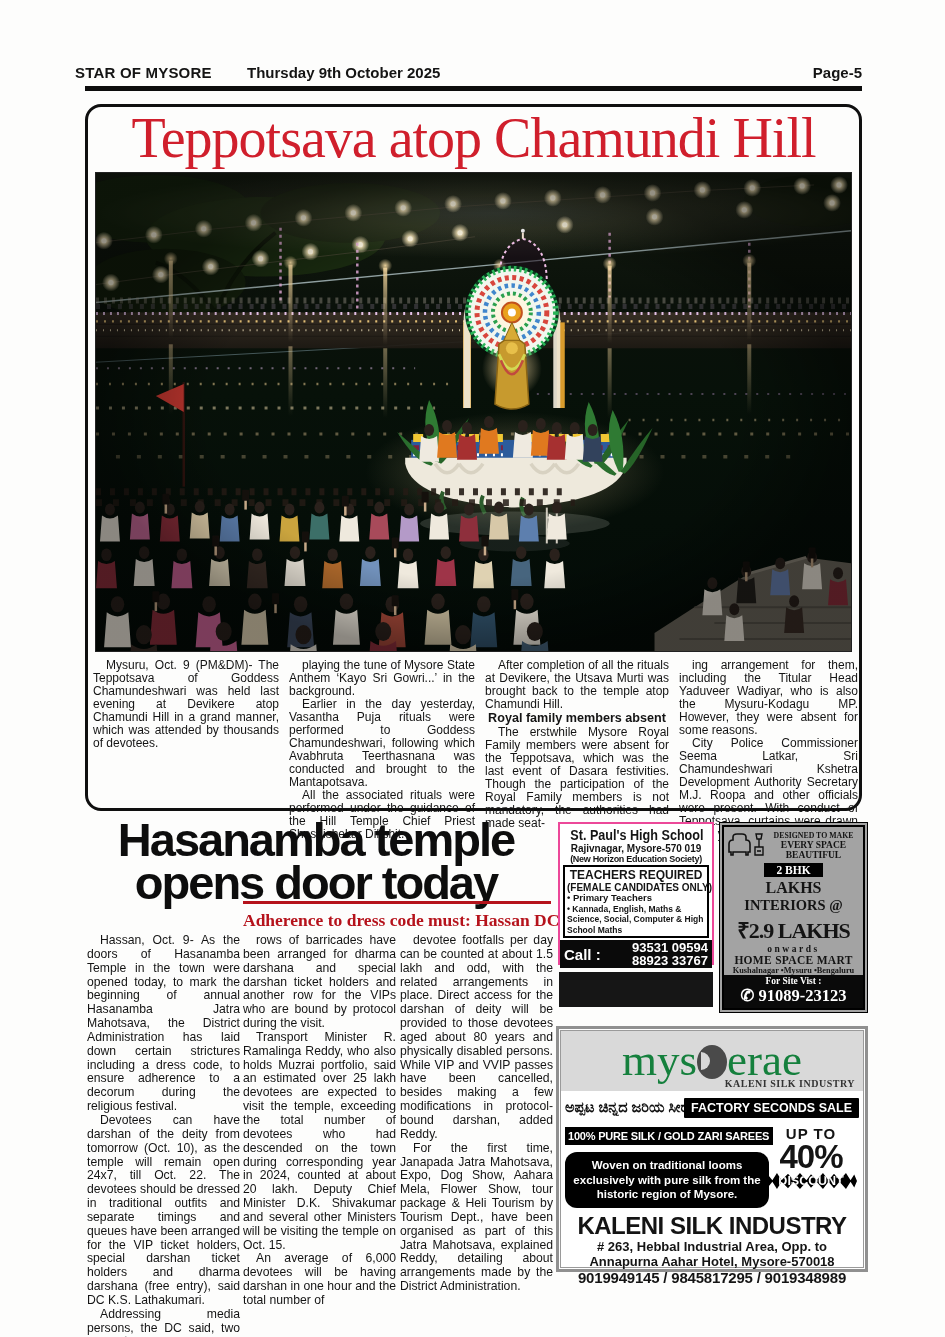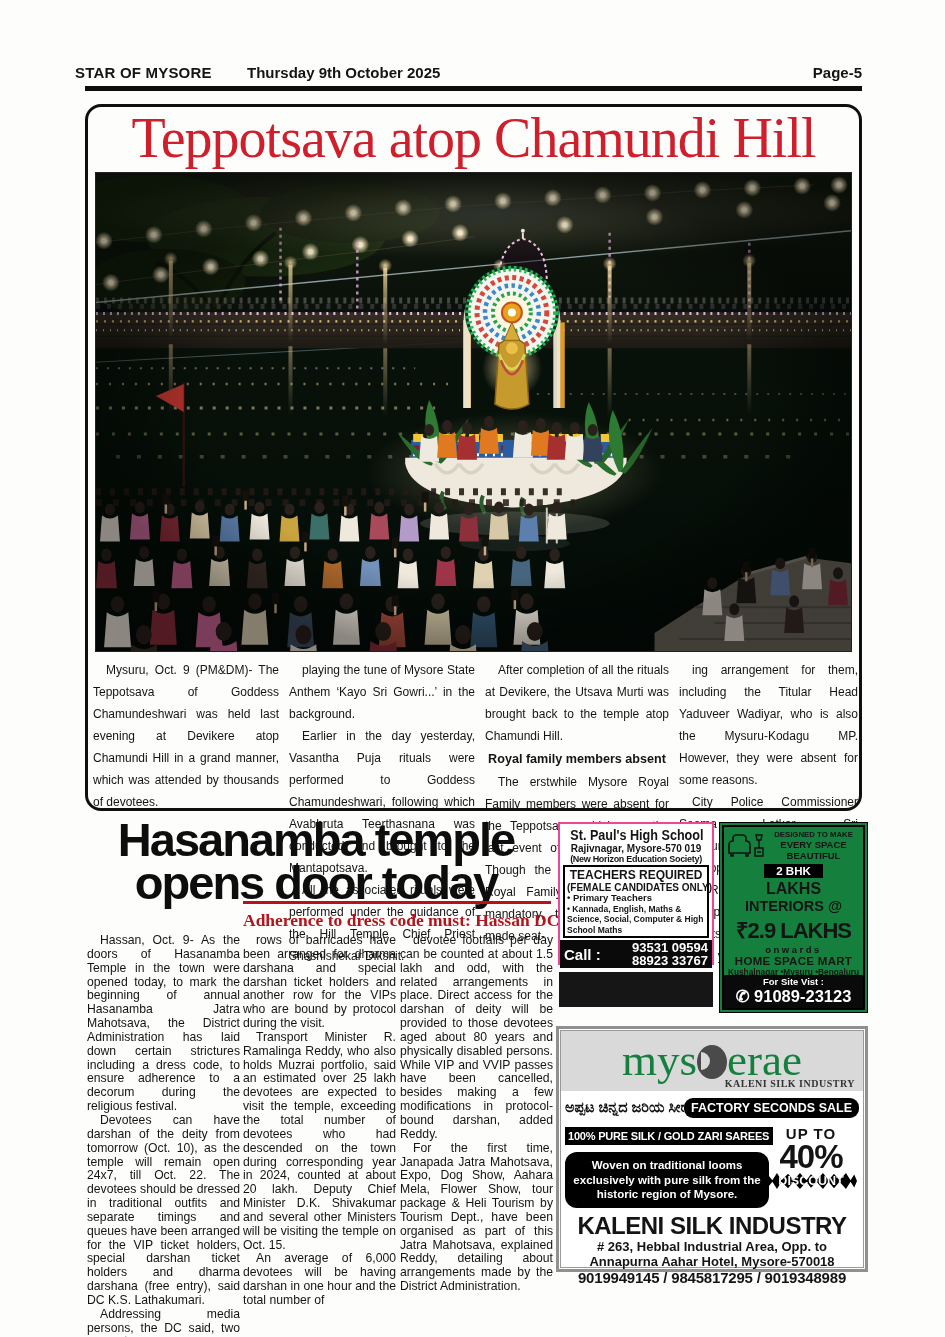--- a/index.html
+++ b/index.html
@@ -13,21 +13,21 @@
   .mpage{right:83px;top:64px;font-size:15px;font-weight:bold;}
   .mrule{left:85px;right:83px;top:86px;height:5px;background:#0d0d0d;}
 
   
   .leadbox{left:85px;top:104px;width:777px;height:707px;border:3px solid #0f0f0f;border-radius:16px;box-sizing:border-box;}
   .leadhead{left:85px;top:106px;width:777px;text-align:center;font-family:"Liberation Serif",serif;
             font-weight:400;font-size:56px;color:#d01f2c;letter-spacing:-1px;white-space:nowrap;}
   .photo{left:95px;top:172px;width:757px;height:480px;border:1px solid #222;box-sizing:border-box;background:#06100a;}
   .photo svg{display:block;width:100%;height:100%;}
 
-  .lcol{top:659px;font-size:12px;line-height:22px;text-align:justify;}
+  .lcol{top:659px;font-size:12px;line-height:13px;text-align:justify;}
   .lcol p{margin:0;text-indent:13px;}
   .lcol p.subhd{text-indent:0;text-align:center;font-weight:bold;font-size:12.6px;margin:1px 0;}
   .lc1{left:93px;width:186px;}
   .lc2{left:289px;width:186px;}
   .lc3{left:485px;width:184px;}
   .lc4{left:679px;width:179px;}
 
   
   .hhead{left:80px;top:818px;width:472px;text-align:center;font-weight:bold;
          font-size:47px;line-height:43px;letter-spacing:-2px;color:#0d0d0d;}
@@ -51,21 +51,21 @@
   .sp-box .t2{text-align:center;font-size:10px;font-weight:bold;white-space:nowrap;}
   .sp-box .b{font-size:9.5px;font-weight:bold;line-height:10.5px;}
   .sp-box .b::before{content:"• ";}
   .sp-box .b2{font-size:8.5px;}
   .sp-call{display:flex;align-items:center;background:#0a0a0a;color:#fff;margin:2px -3px 0;padding:1px 4px;}
   .sp-call .cl{font-size:15px;font-weight:bold;flex:0 0 auto;}
   .sp-call .nums{flex:1;text-align:right;font-size:13px;font-weight:bold;line-height:13px;}
   .blackbar{left:559px;top:972px;width:154px;height:35px;background:#161616;}
 
   
-  .hi{left:719px;top:822px;width:149px;height:191px;border:1px solid #000;box-sizing:border-box;background:#15803d;}
+  .hi{left:719px;top:822px;width:149px;height:191px;border:1px solid #000;box-sizing:border-box;background:#a3a3a3;font-family:Liberation Serif, serif;}
   .hi-in{position:absolute;inset:2px;border:2px solid #000;text-align:center;overflow:hidden;}
   .hi-top{display:flex;align-items:center;padding:3px 2px 0;}
   .hi-top .txt{flex:1;font-weight:bold;}
   .hi-top .t1{font-size:7.8px;}
   .hi-top .t2{font-size:9.5px;}
   .hi-badge{display:inline-block;background:#000;color:#fff;font-size:11.5px;font-weight:bold;
             padding:1px 12px;margin-top:2px;}
   .hi-home{font-size:16px;font-weight:bold;margin-top:1px;}
   .hi-int{font-size:14.5px;font-weight:bold;}
   .hi-price{font-size:22px;font-weight:bold;letter-spacing:-1px;white-space:nowrap;}
@@ -81,21 +81,21 @@
   .my-in{position:absolute;inset:1px;border:1px solid #9a9a9a;}
   .my-logo{position:relative;height:60px;background:#d9d9d9;text-align:center;}
   .my-logotext{font-family:"Liberation Serif",serif;font-size:45px;line-height:58px;color:#15803d;font-weight:500;}
   .my-o{display:inline-block;width:30px;height:34px;background:#4a4a4a;border-radius:50%;vertical-align:-4px;position:relative;}
   .my-o::after{content:"";position:absolute;left:4px;top:7px;width:9px;height:18px;background:#d9d9d9;
                border-radius:0 9px 9px 0;}
   .my-sub{position:absolute;right:8px;bottom:2px;font-family:"Liberation Serif",serif;font-size:10px;
           letter-spacing:.5px;color:#333;font-weight:bold;}
   .my-row2{display:flex;align-items:center;height:33px;padding:0 4px;}
   .my-kan{flex:1;font-size:14.5px;font-weight:bold;color:#111;white-space:nowrap;overflow:hidden;}
-  .my-pill{background:#000;color:#fff;font-size:12.5px;font-weight:bold;padding:3px 7px;border-radius:9px;
+  .my-pill{background:#000;color:#fff;font-size:12.5px;font-weight:bold;padding:3px 7px;border-radius:1px;
            white-space:nowrap;text-align:center;}
   .my-bar1{position:absolute;left:4px;top:96px;width:202px;background:#000;color:#fff;font-size:11px;
            font-weight:bold;padding:3px 3px;white-space:nowrap;letter-spacing:-.2px;}
   .my-woven{position:absolute;left:4px;top:121px;width:204px;height:56px;background:#000;color:#fff;
             border-radius:12px;font-size:11.5px;font-weight:bold;text-align:center;line-height:14.5px;
             display:flex;align-items:center;justify-content:center;padding:2px;box-sizing:border-box;}
   .my-disc{position:absolute;right:6px;top:94px;width:92px;text-align:center;}
   .my-upto{font-size:15px;font-weight:bold;letter-spacing:1px;}
   .my-pct{font-size:33px;font-weight:bold;line-height:30px;letter-spacing:-1px;}
   .my-dw{background:#000;color:#fff;font-size:12.5px;font-weight:bold;padding:1px 2px;margin-top:1px;

